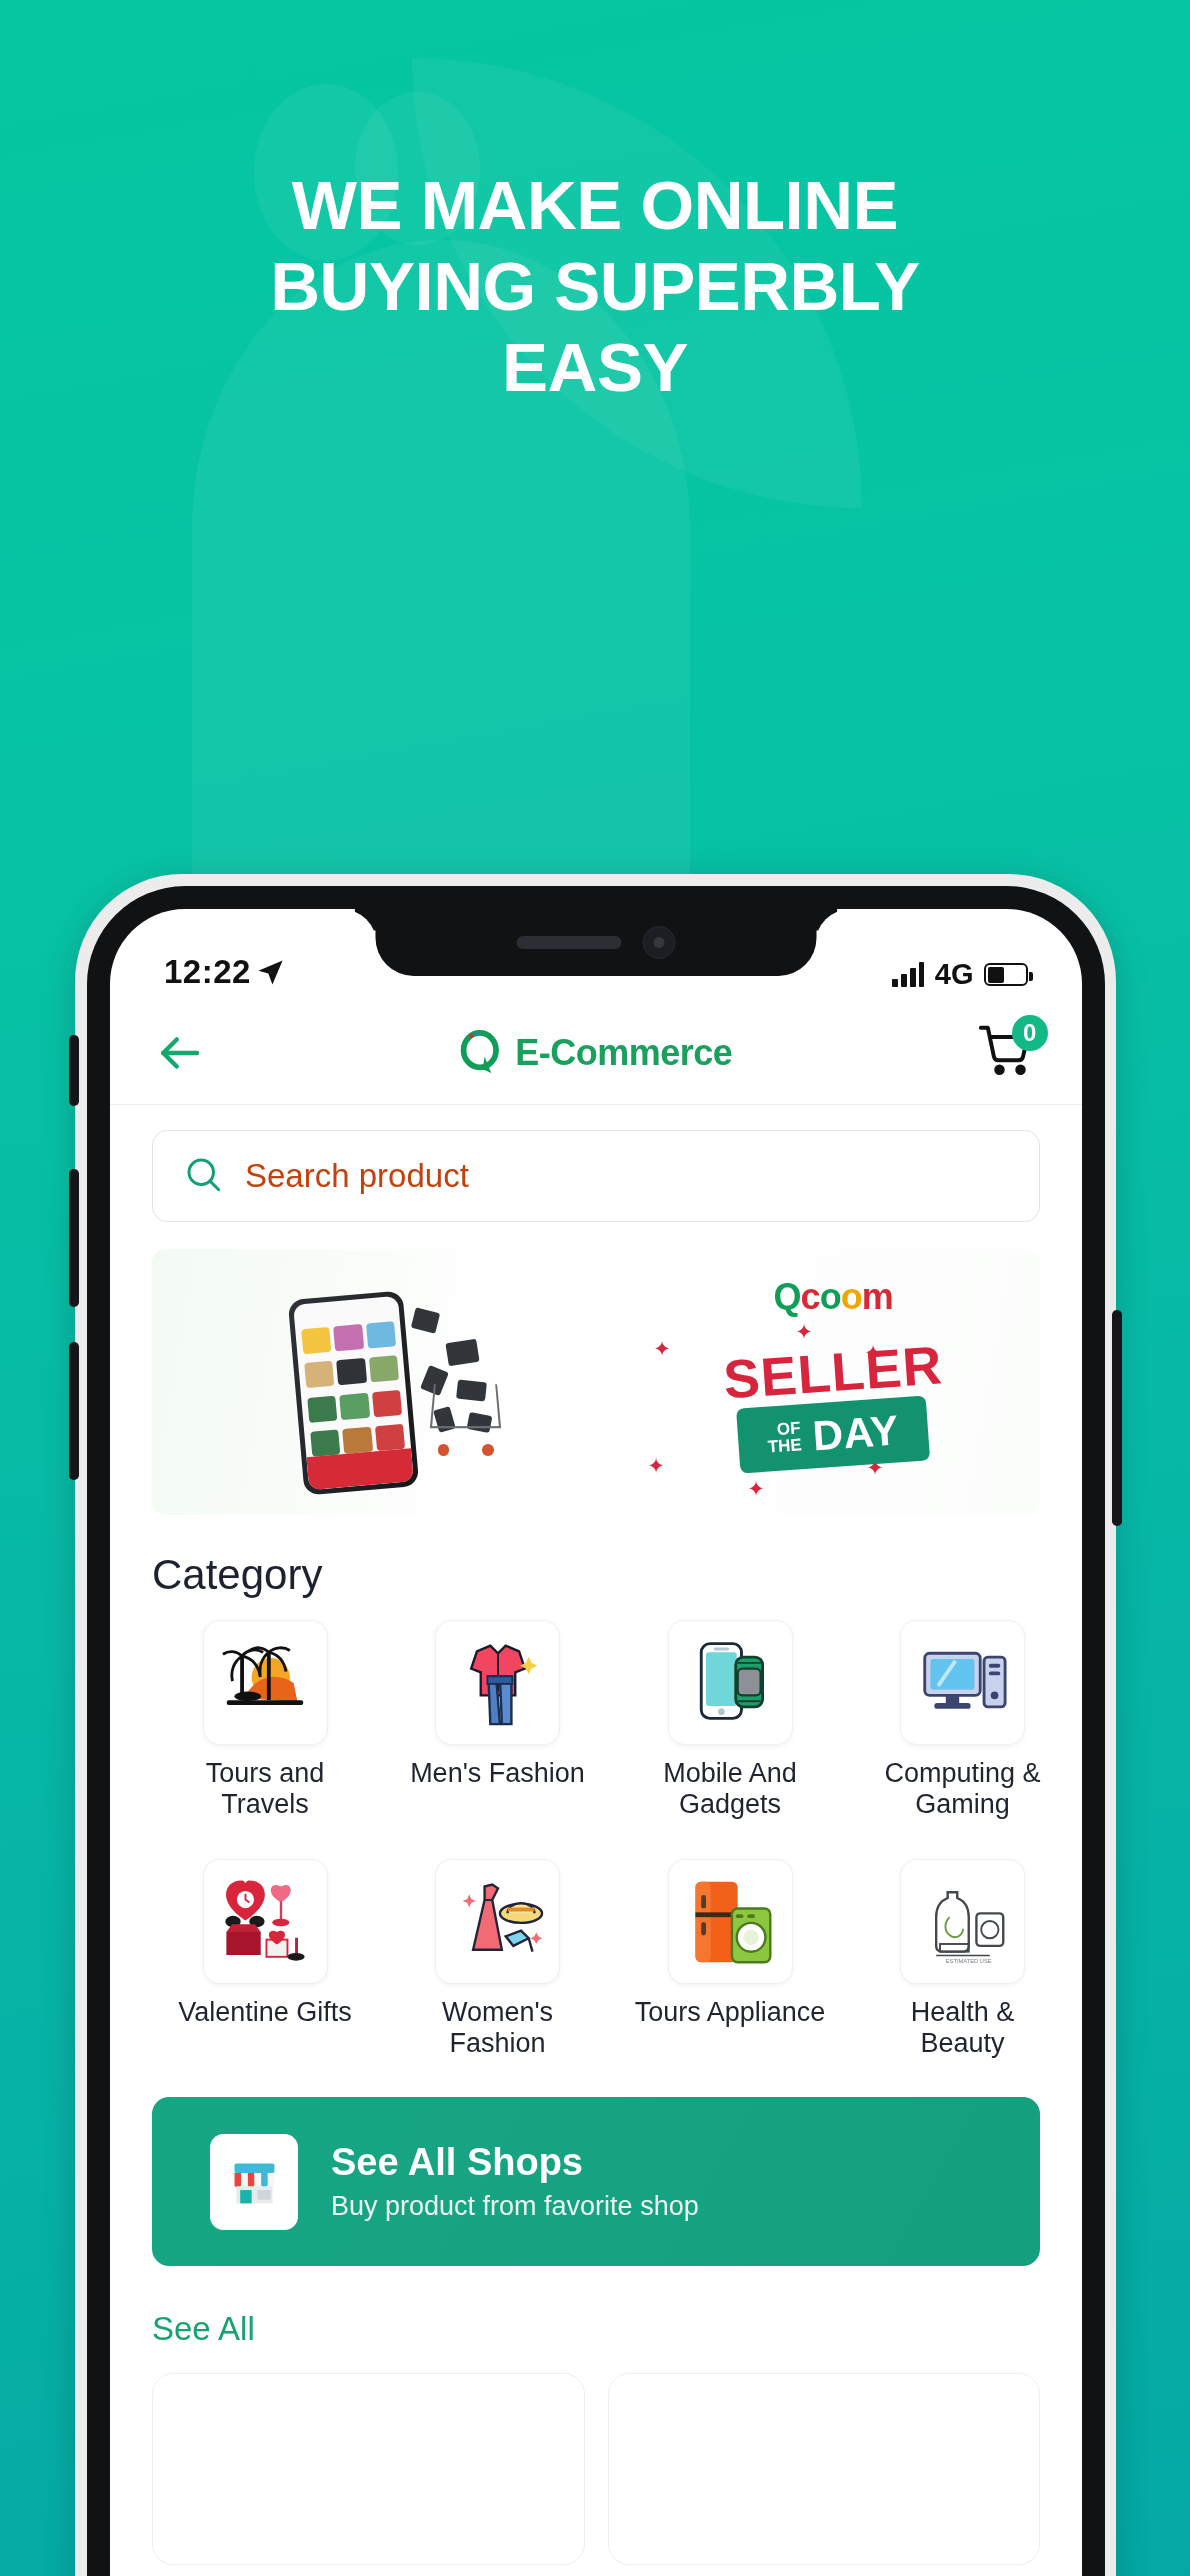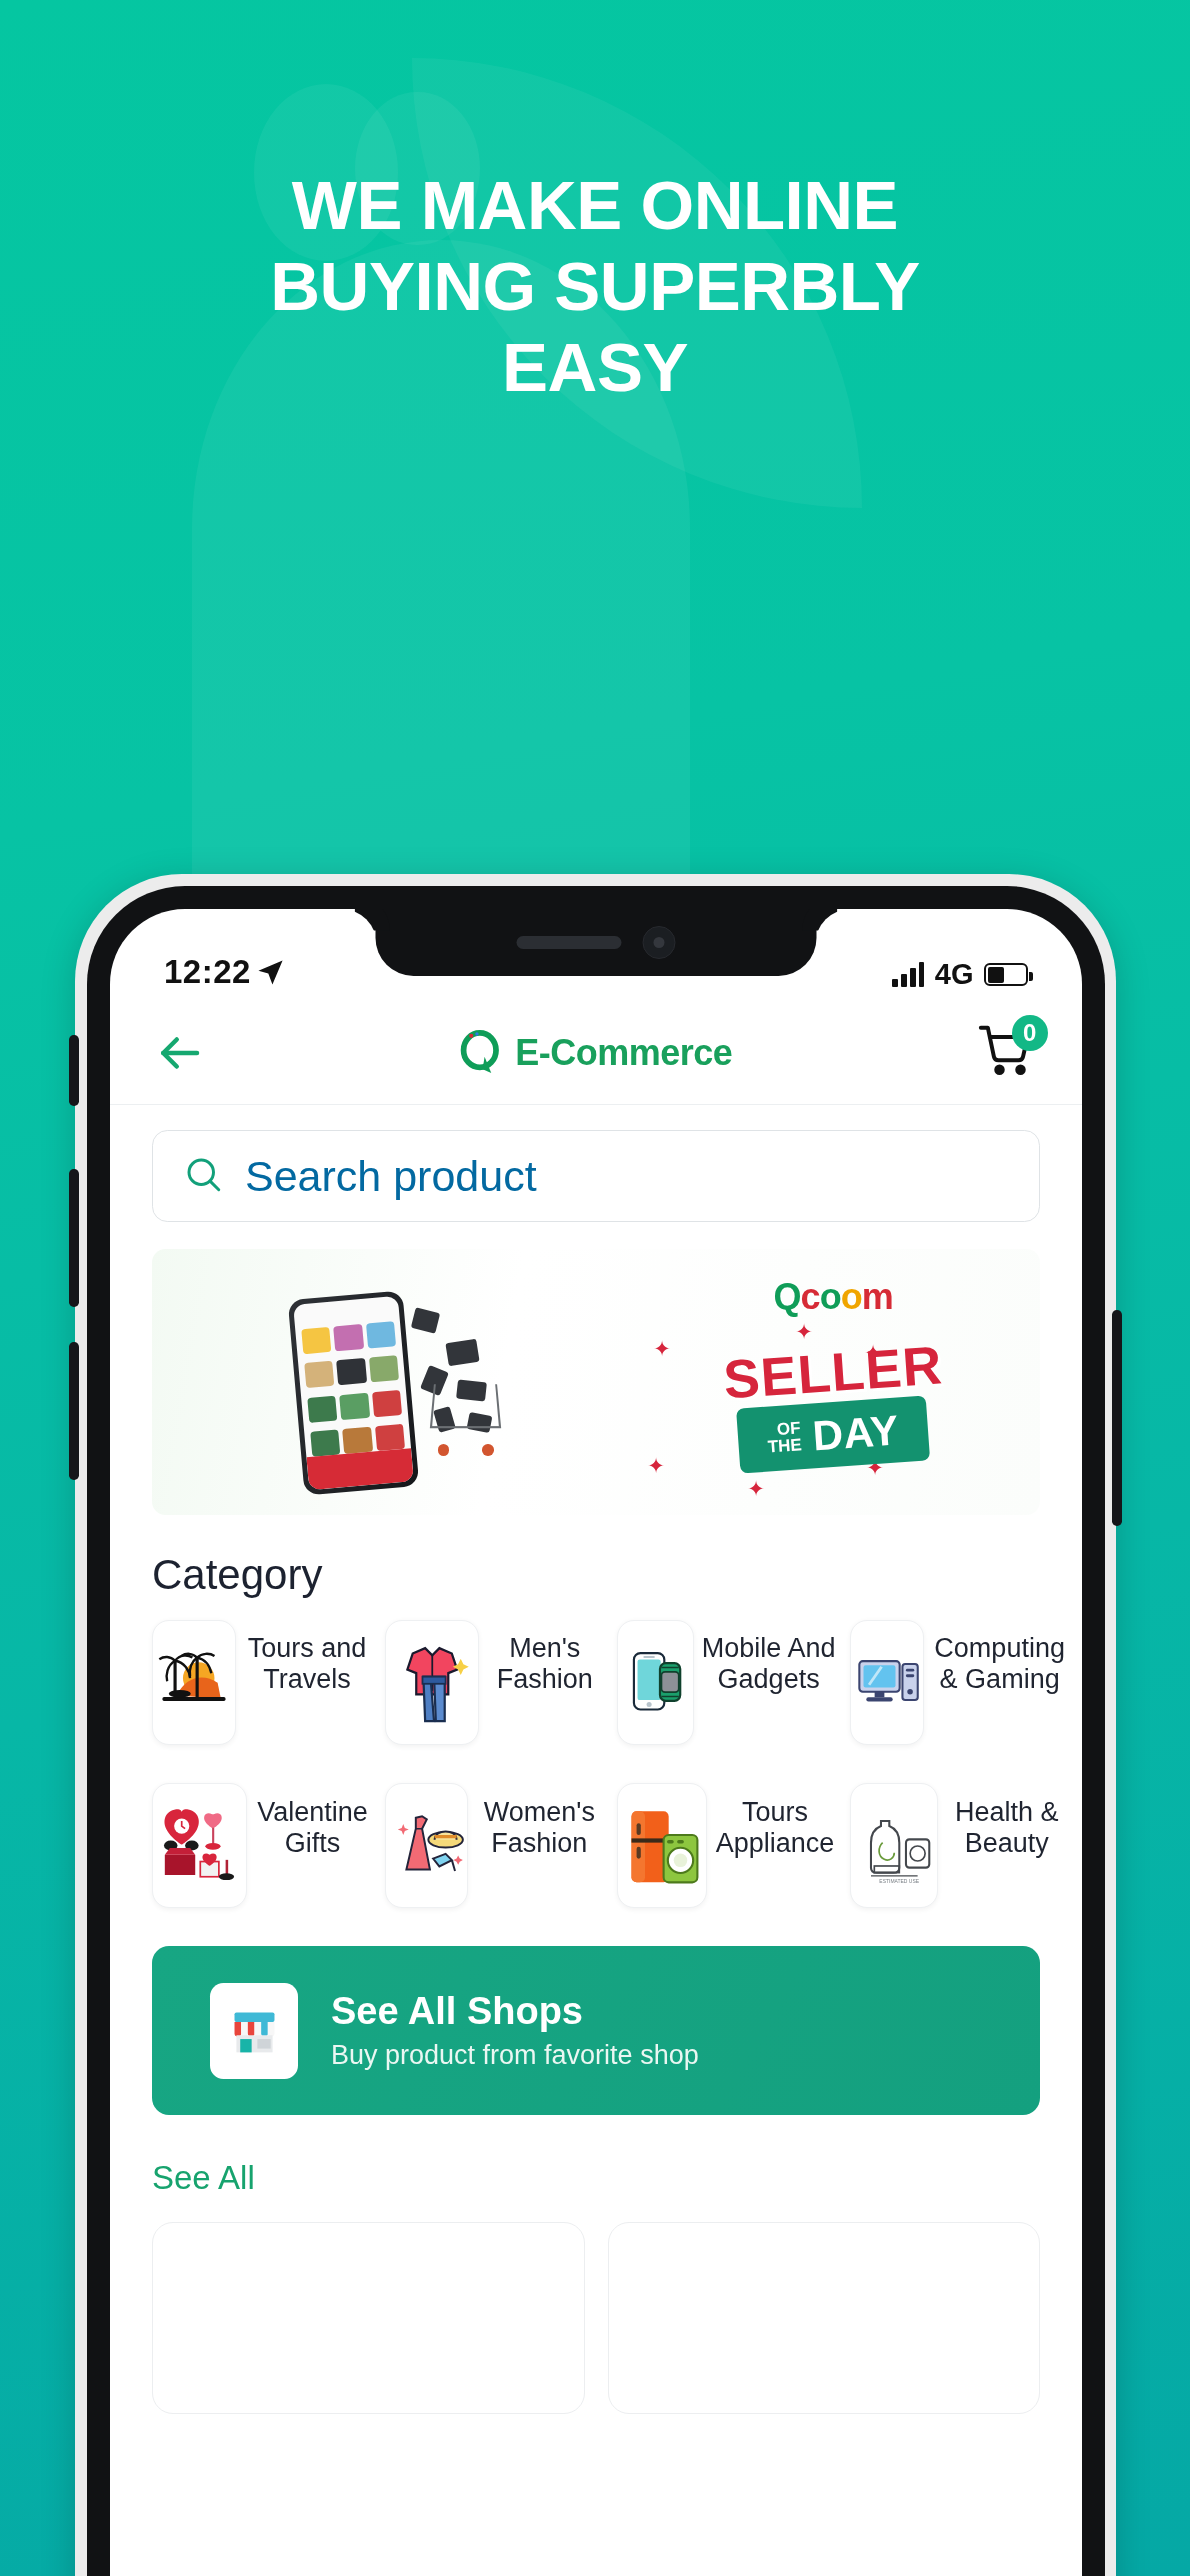--- a/index.html
+++ b/index.html
@@ -148,21 +148,21 @@
     display: flex; align-items: center; justify-content: center;
   }
 
   
   .search-wrap { padding: 25px 42px 17px 42px; }
   .search-box {
     height: 92px; border: 1.9px solid #dfe3e6; border-radius: 15.3px;
     display: flex; align-items: center; gap: 21px; padding: 0 29px;
     background: #fff;
   }
-  .search-ph { font-size: 43px; color: #0369a1; }
+  .search-ph { font-size: 33px; color: #c2410c; }
 
   
   .banner {
     margin: 9.6px 42px 0 42px; height: 266px; border-radius: 13.4px;
     overflow: hidden; position: relative;
     background: linear-gradient(100deg, #f3faf3 0%, #ffffff 40%, #fbfdfb 100%);
     display: flex;
     gap: 48px;
   }
   .banner-left { flex: 0 0 48%; position: relative; }
@@ -217,21 +217,21 @@
 
   
   .section-title {
     padding: 36px 42px 7.7px 42px; font-size: 42px; font-weight: 500; color: #1c2230;
   }
   .cat-grid {
     padding: 13.4px 0 0 42px;
     display: grid; grid-template-columns: repeat(4, 1fr);
     gap: 9.6px 0;
   }
-  .cat-cell { display: flex; flex-direction: row; width: 226px; }
+  .cat-cell { display: flex; flex-direction: column; align-items: center; width: 226px; }
   .cat-tile {
     width: 125px; height: 125px; background: #fff;
     border: 1.9px solid #eef0f2; border-radius: 17px;
     box-shadow: 0 1.9px 5.8px rgba(0,0,0,0.05);
     display: flex; align-items: center; justify-content: center;
     overflow: hidden;
   }
   .cat-label {
     margin-top: 13.4px; font-size: 27px; line-height: 31px; color: #1f2430;
     text-align: center; max-width: 192px;

